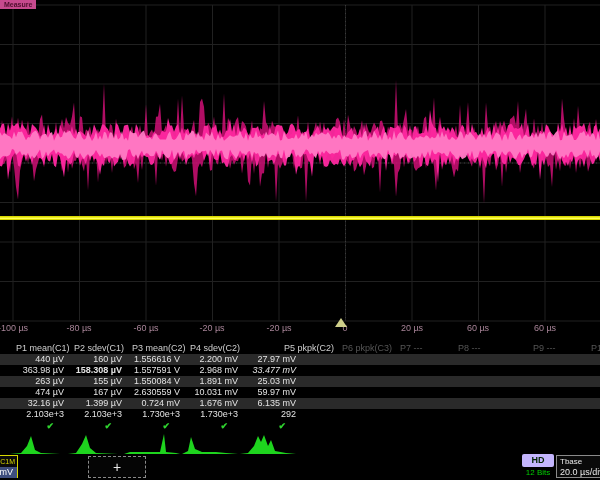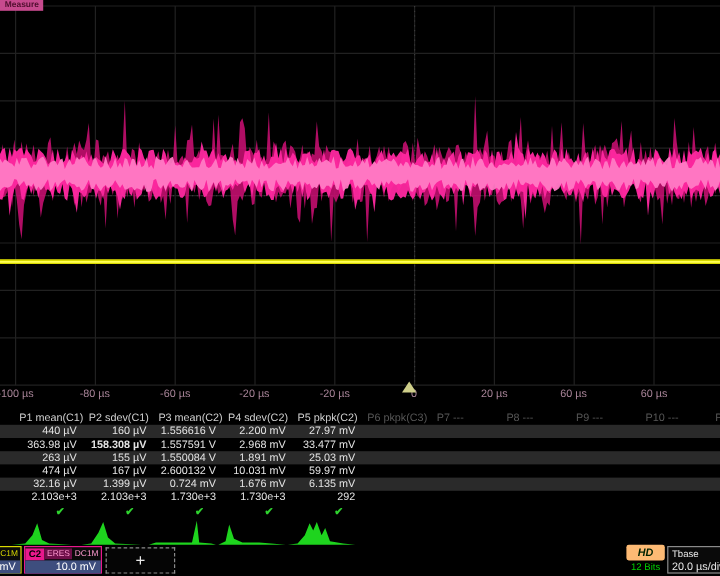--- a/index.html
+++ b/index.html
@@ -93,25 +93,25 @@
   <svg class="abs" style="left:330px;top:316px" width="24" height="12" viewBox="0 0 24 12">
     <polygon id="trig-poly" points="5,11 17,11 11,2" fill="#cfcf8a"></polygon>
   </svg>
 
   <div class="abs mtable" id="mtable">
       <div class="mrow">
         <div class="mcell mhead" style="color: rgb(207, 207, 207);">P1 mean(C1)</div>
         <div class="mcell mhead" style="color: rgb(207, 207, 207); text-align: center;">P2 sdev(C1)</div>
         <div class="mcell mhead" style="color: rgb(207, 207, 207);">P3 mean(C2)</div>
         <div class="mcell mhead" style="color: rgb(207, 207, 207);">P4 sdev(C2)</div>
-        <div class="mcell mhead" style="color: rgb(207, 207, 207);">P5 pkpk(C2)</div>
+        <div class="mcell mhead" style="color: rgb(207, 207, 207); margin-left: 36px;">P5 pkpk(C2)</div>
         <div class="mcell mhead" style="color: rgb(86, 86, 86); text-align: right;">P6 pkpk(C3)</div>
         <div class="mcell mhead" style="color: rgb(86, 86, 86);">P7 ---</div>
         <div class="mcell mhead" style="color: rgb(86, 86, 86);">P8 ---</div>
-        <div class="mcell mhead" style="color: rgb(86, 86, 86);">P9 ---</div>
+        <div class="mcell mhead" style="color: rgb(86, 86, 86); margin-left: 17px;">P9 ---</div>
         <div class="mcell mhead" style="color: rgb(86, 86, 86);">P10 ---</div>
         <div class="mcell mhead" style="color: rgb(86, 86, 86);">P11</div>
       </div>
       <div class="mrow" style="background: rgb(42, 42, 42);">
         <div class="mcell mval" style="color: rgb(227, 227, 227);">440 µV</div>
         <div class="mcell mval" style="color: rgb(227, 227, 227);">160 µV</div>
         <div class="mcell mval" style="color: rgb(227, 227, 227);">1.556616 V</div>
         <div class="mcell mval" style="color: rgb(227, 227, 227);">2.200 mV</div>
         <div class="mcell mval" style="color: rgb(227, 227, 227);">27.97 mV</div>
         <div class="mcell mval" style="color: rgb(227, 227, 227);"></div>
@@ -119,21 +119,21 @@
         <div class="mcell mval" style="color: rgb(227, 227, 227);"></div>
         <div class="mcell mval" style="color: rgb(227, 227, 227);"></div>
         <div class="mcell mval" style="color: rgb(227, 227, 227);"></div>
         <div class="mcell mval" style="color: rgb(227, 227, 227);"></div>
       </div>
       <div class="mrow">
         <div class="mcell mval" style="color: rgb(227, 227, 227);">363.98 µV</div>
         <div class="mcell mval" style="color: rgb(227, 227, 227); font-weight: bold;">158.308 µV</div>
         <div class="mcell mval" style="color: rgb(227, 227, 227);">1.557591 V</div>
         <div class="mcell mval" style="color: rgb(227, 227, 227);">2.968 mV</div>
-        <div class="mcell mval" style="color: rgb(227, 227, 227);">33.477 mV</div>
+        <div class="mcell mval" style="color: rgb(227, 227, 227); font-style: italic;">33.477 mV</div>
         <div class="mcell mval" style="color: rgb(227, 227, 227);"></div>
         <div class="mcell mval" style="color: rgb(227, 227, 227);"></div>
         <div class="mcell mval" style="color: rgb(227, 227, 227);"></div>
         <div class="mcell mval" style="color: rgb(227, 227, 227);"></div>
         <div class="mcell mval" style="color: rgb(227, 227, 227);"></div>
         <div class="mcell mval" style="color: rgb(227, 227, 227);"></div>
       </div>
       <div class="mrow" style="background: rgb(42, 42, 42);">
         <div class="mcell mval" style="color: rgb(227, 227, 227);">263 µV</div>
         <div class="mcell mval" style="color: rgb(227, 227, 227);">155 µV</div>
@@ -143,21 +143,21 @@
         <div class="mcell mval" style="color: rgb(227, 227, 227);"></div>
         <div class="mcell mval" style="color: rgb(227, 227, 227);"></div>
         <div class="mcell mval" style="color: rgb(227, 227, 227);"></div>
         <div class="mcell mval" style="color: rgb(227, 227, 227);"></div>
         <div class="mcell mval" style="color: rgb(227, 227, 227);"></div>
         <div class="mcell mval" style="color: rgb(227, 227, 227);"></div>
       </div>
       <div class="mrow">
         <div class="mcell mval" style="color: rgb(227, 227, 227);">474 µV</div>
         <div class="mcell mval" style="color: rgb(227, 227, 227);">167 µV</div>
-        <div class="mcell mval" style="color: rgb(227, 227, 227);">2.600132 V</div>
+        <div class="mcell mval" style="color: rgb(227, 227, 227);">2.630559 V</div>
         <div class="mcell mval" style="color: rgb(227, 227, 227);">10.031 mV</div>
         <div class="mcell mval" style="color: rgb(227, 227, 227);">59.97 mV</div>
         <div class="mcell mval" style="color: rgb(227, 227, 227);"></div>
         <div class="mcell mval" style="color: rgb(227, 227, 227);"></div>
         <div class="mcell mval" style="color: rgb(227, 227, 227);"></div>
         <div class="mcell mval" style="color: rgb(227, 227, 227);"></div>
         <div class="mcell mval" style="color: rgb(227, 227, 227);"></div>
         <div class="mcell mval" style="color: rgb(227, 227, 227);"></div>
       </div>
       <div class="mrow" style="background: rgb(42, 42, 42);">
@@ -209,34 +209,26 @@
       <polygon points="0,22 8,21 14,14 18,4 21,10 24,3 28,14 31,8 35,19 46,21 56,22" fill="#1ed41e" transform="translate(232,0)"></polygon>
     </svg>
 
   <div class="abs desc" style="left:-42px;width:60px;border:1px solid #d9d900;" id="c1box">
     <div class="toprow" style="justify-content:flex-end;">
       <span class="smalltag" style="color:#d9d900;">DC1M</span>
     </div>
     <div class="valrow" id="c1val" style="background: rgb(62, 78, 126);">5.00 mV</div>
   </div>
 
-  <div class="abs desc" style="left: 20px; width: 65px; border: 1px solid rgb(232, 24, 140);" id="c2box">
-    <div class="toprow">
-      <span class="badge" id="c2badge" style="background: rgb(232, 24, 140); color: rgb(0, 0, 0);">C2</span>
-      <span class="smalltag" id="c2proc" style="background: rgb(110, 15, 72); color: rgb(255, 154, 208);">ERES</span>
-      <span class="smalltag" id="c2coup" style="color: rgb(255, 154, 208);">DC1M</span>
-    </div>
-    <div class="valrow" id="c2val" style="background: rgb(62, 78, 126);">10.0 mV</div>
-  </div>
 
   <div class="abs addbox" style="left:88px;width:58px;">
     <span>+</span>
   </div>
 
-  <div class="abs hdbadge" style="left: 522px; background: #fdba74; font-style: italic;" id="hdbadge">HD</div>
+  <div class="abs hdbadge" style="left: 522px; background: #c4b5fd;" id="hdbadge">HD</div>
   <div class="abs hdbits" style="left: 522px; color: rgb(0, 207, 0);" id="hdbits">12 Bits</div>
 
   <div class="abs tbase" style="left:556px;">
     <div class="t1">Tbase</div>
     <div class="t2">20.0 µs/div</div>
   </div>
 
 </div>
 
 </body></html>

